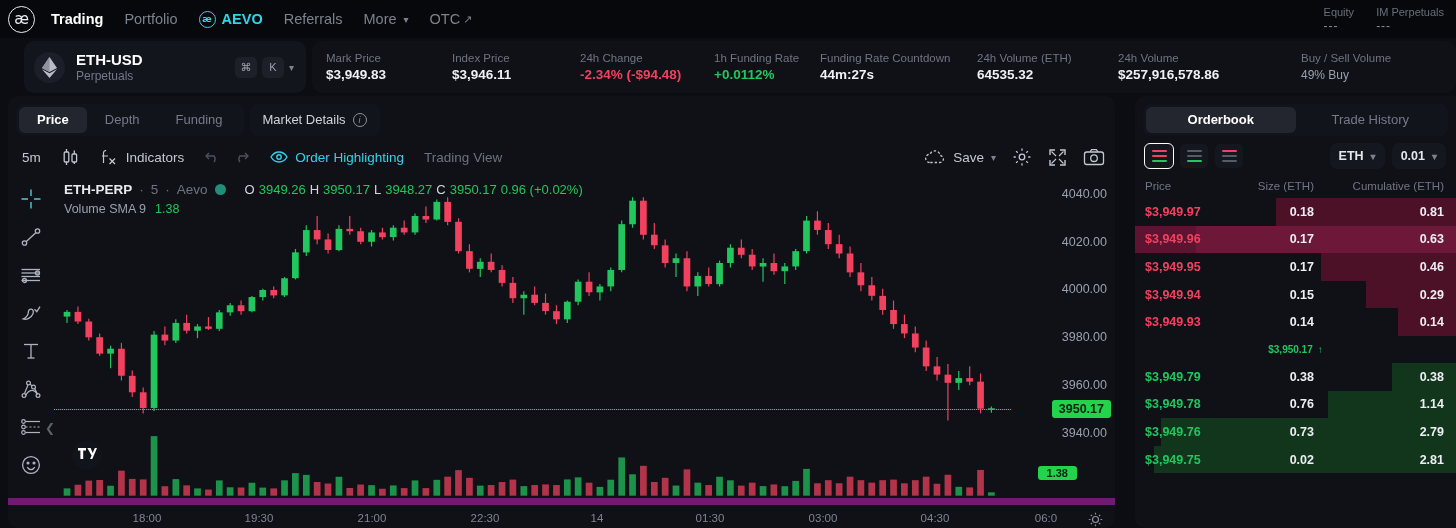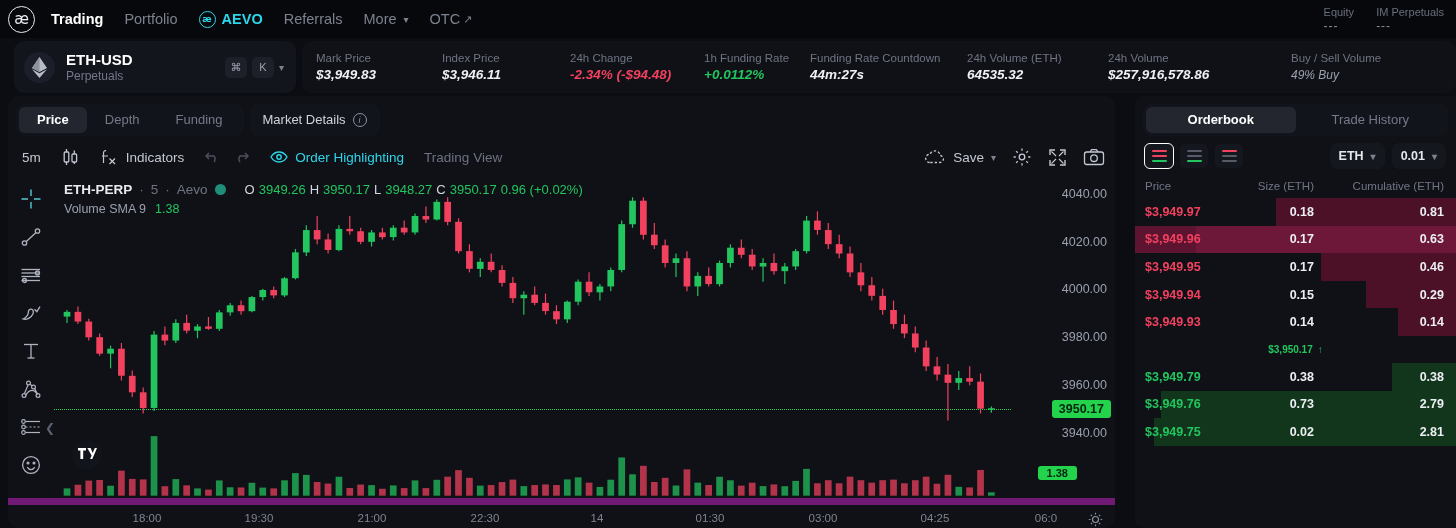--- a/index.html
+++ b/index.html
@@ -46,21 +46,21 @@
 
   .topright { margin-left: auto; display: flex; gap: 22px; padding-right: 2px; }
   .trstat { text-align: left; }
   .trstat .lbl { font-size: 11px; color: #6a6f7c; line-height: 14px; white-space: nowrap; }
   .trstat .val { font-size: 12px; color: #8a8f9b; line-height: 15px; letter-spacing: 1px; }
 
   
   .marketbar {
     height: 58px; flex: 0 0 58px;
     display: flex; align-items: stretch;
-    gap: 6px; padding: 3px 0 3px 14px;
+    gap: 6px; padding: 3px 0 3px 24px;
     background: #0b0d13;
   }
   .pair-card {
     width: 282px; flex: 0 0 282px;
     background: #13151c; border-radius: 10px;
     display: flex; align-items: center; padding: 0 12px 0 10px;
   }
   .eth-ico {
     width: 31px; height: 31px; border-radius: 50%;
     background: #1c1f29; display: flex; align-items: center; justify-content: center;
@@ -74,21 +74,21 @@
     background: #1d2029; border-radius: 5px;
     display: flex; align-items: center; justify-content: center;
     font-size: 11px; color: #9ba0ae;
   }
   .stats-card {
     flex: 1 1 auto; background: #0f1117; border-radius: 10px;
     display: flex; align-items: center; overflow: hidden;
   }
   .stat { padding: 0 0 0 14px; min-width: 0; }
   .stat .lbl { font-size: 11.5px; color: #6f7482; line-height: 16px; white-space: nowrap; }
-  .stat .val { font-size: 13.5px; font-weight: bold; color: #eef0f5; line-height: 18px; white-space: nowrap; font-style: italic; }
+  .stat .val { font-size: 13.5px; font-weight: bold; color: #eef0f5; line-height: 18px; white-space: nowrap; }
   .stat .val.neg { color: #f2415f; }
   .stat .val.pos { color: #22c55e; }
   .stat.s-mark   { flex: 0 0 126px; }
   .stat.s-index  { flex: 0 0 128px; }
   .stat.s-chg    { flex: 0 0 134px; }
   .stat.s-fund   { flex: 0 0 106px; }
   .stat.s-cd     { flex: 0 0 157px; }
   .stat.s-vol-e  { flex: 0 0 141px; }
   .stat.s-vol-u  { flex: 0 0 183px; }
   .stat.s-bs     { flex: 0 0 90px; }
@@ -810,21 +810,21 @@
       </div>
 
       <div class="timeaxis">
         <div class="xtick" style="left:139px;">18:00</div>
         <div class="xtick" style="left:251px;">19:30</div>
         <div class="xtick" style="left:364px;">21:00</div>
         <div class="xtick" style="left:477px;">22:30</div>
         <div class="xtick" style="left:589px;">14</div>
         <div class="xtick" style="left:702px;">01:30</div>
         <div class="xtick" style="left:815px;">03:00</div>
-        <div class="xtick" style="left:927px;">04:25</div>
+        <div class="xtick" style="left:927px;">04:30</div>
         <div class="xtick" style="left:1038px;">06:0</div>
         <div class="sun-ico">
           <svg width="15" height="15" viewBox="0 0 15 15" fill="none" stroke="#8b909d" stroke-width="1.2">
             <circle cx="7.5" cy="7.5" r="3"></circle>
             <path d="M7.5 0.8v1.7M7.5 12.5v1.7M14.2 7.5h-1.7M2.5 7.5H0.8M12.2 2.8l-1.2 1.2M4 11l-1.2 1.2M12.2 12.2L11 11M4 4L2.8 2.8"></path>
           </svg>
         </div>
       </div>
     </div>
 
@@ -906,20 +906,26 @@
           <span>↑</span>
         </div>
 
         <div class="ob-row bid">
           <span class="bar" style="width:20%"></span>
           <span class="c-price">$3,949.79</span>
           <span class="c-size">0.38</span>
           <span class="c-cum">0.38</span>
         </div>
         <div class="ob-row bid">
+          <span class="bar" style="width:40%"></span>
+          <span class="c-price">$3,949.78</span>
+          <span class="c-size">0.76</span>
+          <span class="c-cum">1.14</span>
+        </div>
+        <div class="ob-row bid">
           <span class="bar" style="width:92%"></span>
           <span class="c-price">$3,949.76</span>
           <span class="c-size">0.73</span>
           <span class="c-cum">2.79</span>
         </div>
         <div class="ob-row bid">
           <span class="bar" style="width:94%"></span>
           <span class="c-price">$3,949.75</span>
           <span class="c-size">0.02</span>
           <span class="c-cum">2.81</span>

